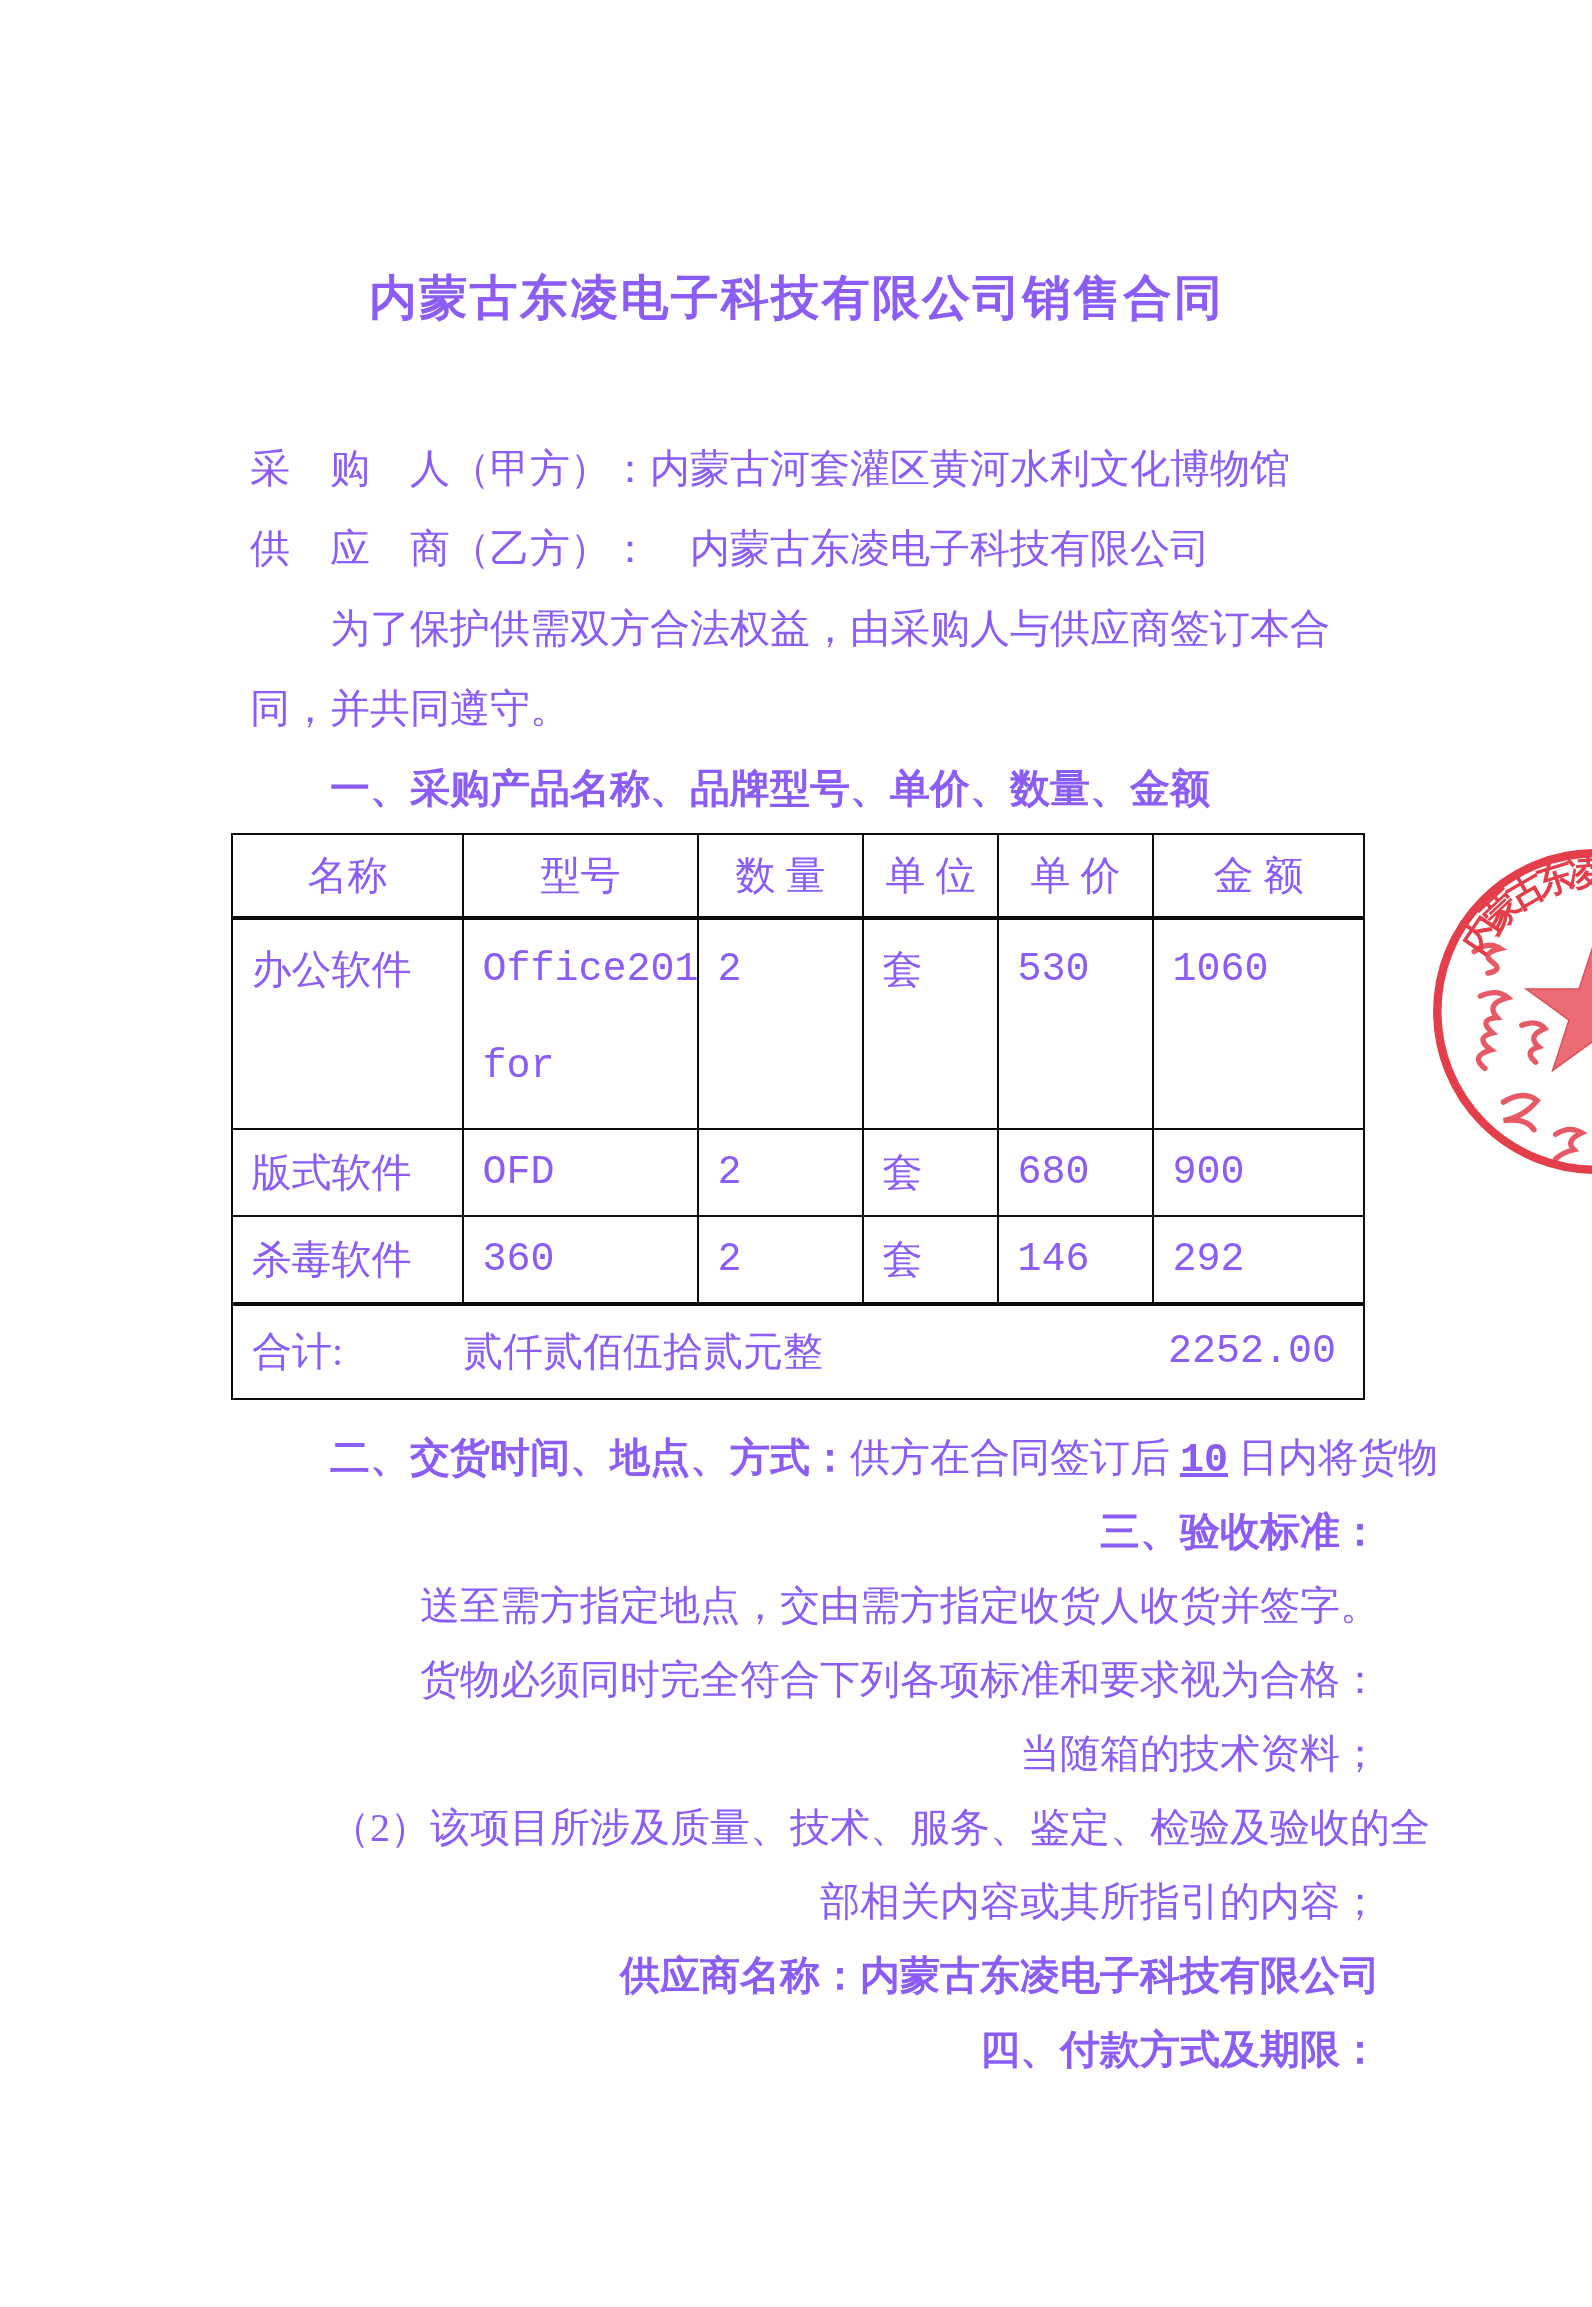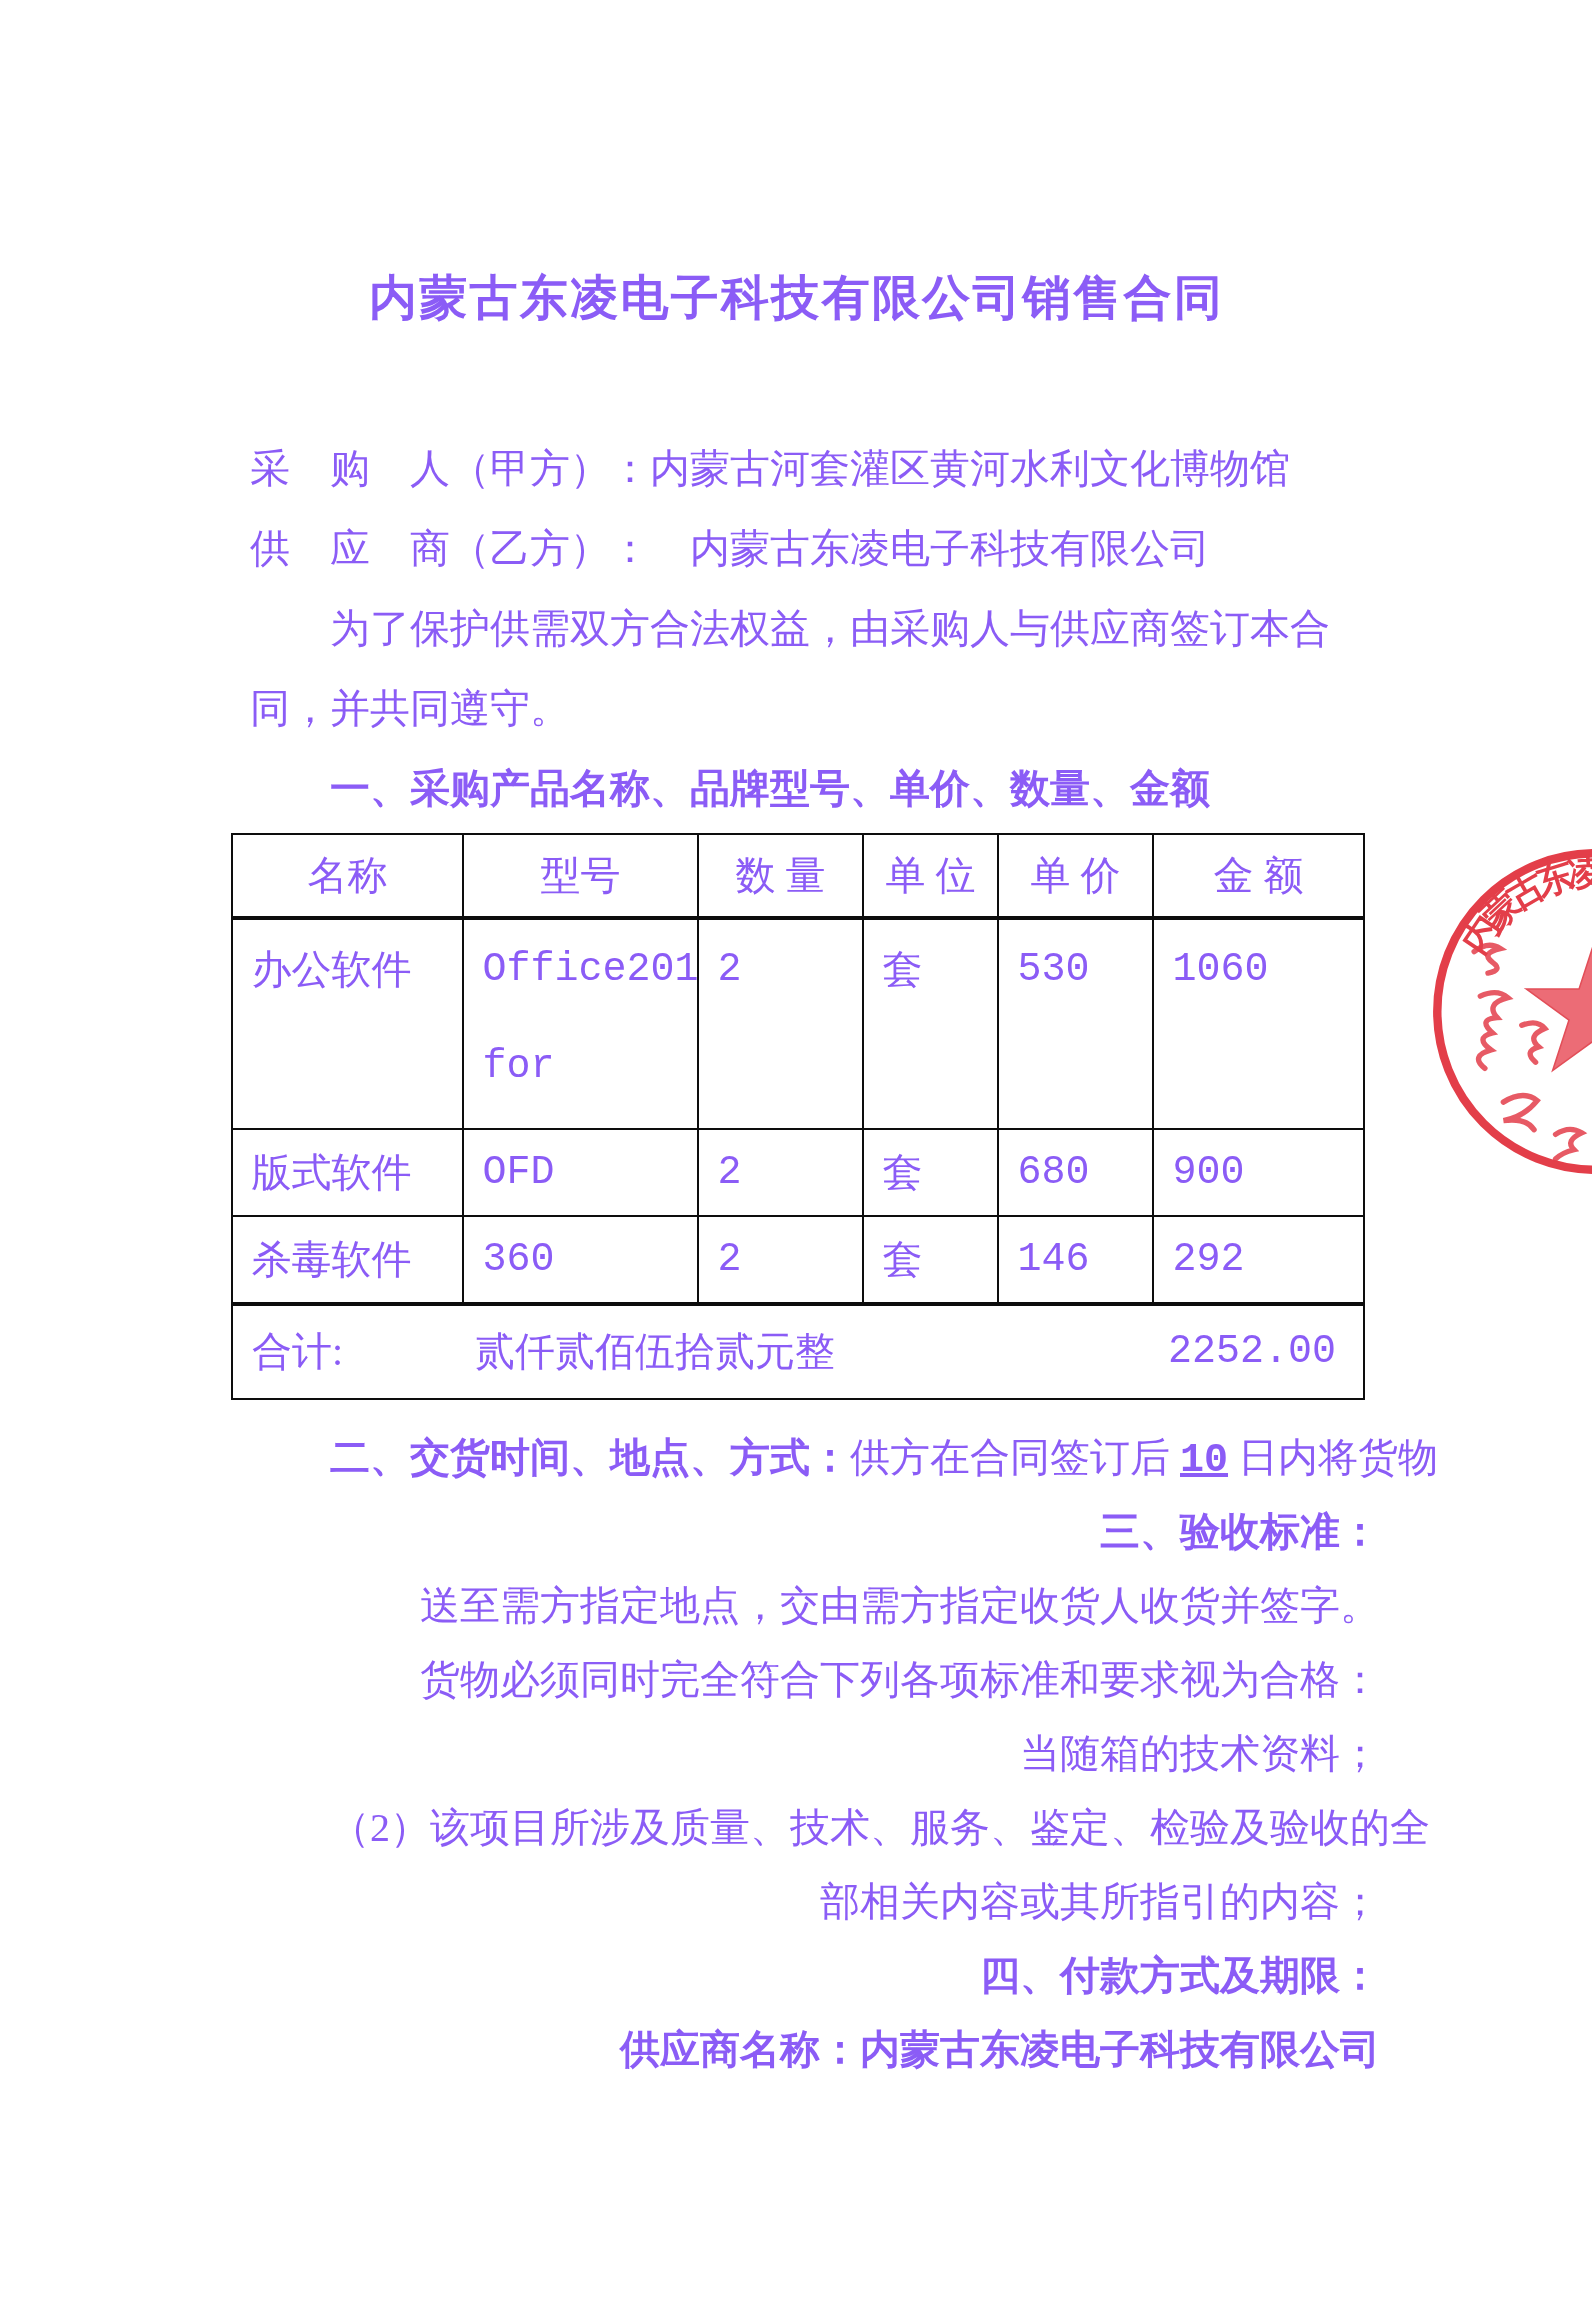--- a/index.html
+++ b/index.html
@@ -40,21 +40,21 @@
     border-bottom:4.6px solid #0d0d0d;vertical-align:middle;
   }
   tr.r1 td{height:188px;vertical-align:top;padding-top:20px;line-height:60px;}
   tr.r1 td .second{margin-top:37px;}
   tr.r2 td{height:85px;vertical-align:middle;}
   tr.r3 td{height:85px;vertical-align:middle;}
   tr.total td{
     height:92px;border-top:4.6px solid #0d0d0d;
     vertical-align:middle;padding:0 0 0 19px;
   }
-  .total-flex{display:flex;align-items:center;width:100%;gap:12px;}
+  .total-flex{display:flex;align-items:center;width:100%;}
   .total-label{width:211px;flex:0 0 auto;}
   .total-num{margin-left:auto;margin-right:27px;}
   
   .stamp{position:absolute;left:1425px;top:841px;width:341px;height:341px;pointer-events:none;}
 </style>
 </head>
 <body>
 
 <div id="page">
 
@@ -125,22 +125,22 @@
       </tbody>
     </table>
 
     <div class="ln2 indent"><span class="b">二、交货时间、地点、方式：</span><span>供方在合同签订后 </span><span class="u mono">10</span><span> 日内将货物</span></div>
     <div class="ln2 indent b">三、验收标准：</div>
     <div class="ln2">送至需方指定地点，交由需方指定收货人收货并签字。</div>
     <div class="ln2 indent">货物必须同时完全符合下列各项标准和要求视为合格：</div>
     <div class="ln2">当随箱的技术资料；</div>
     <div class="ln2 indent">（2）该项目所涉及质量、技术、服务、鉴定、检验及验收的全</div>
     <div class="ln2">部相关内容或其所指引的内容；</div>
+    <div class="ln2 indent b">供应商名称：内蒙古东凌电子科技有限公司</div>
     <div class="ln2 indent b">四、付款方式及期限：</div>
-    <div class="ln2 indent b">供应商名称：内蒙古东凌电子科技有限公司</div>
 
   </div>
 
   <svg class="stamp" viewBox="-222 -222 444 444" xmlns="http://www.w3.org/2000/svg">
     <g stroke="none" fill="none" opacity="0.93">
       <circle cx="0" cy="0" r="206" stroke="#e1303c" stroke-width="11" fill="none"></circle>
       <path d="M 0,-95 L -21.4,-29.4 L -90.4,-29.4 L -34.5,11.2 L -55.8,76.9 L 0,36.3 L 55.8,76.9 L 34.5,11.2 L 90.4,-29.4 L 21.4,-29.4 Z" fill="#e8505b" stroke="#dd2c38" stroke-width="2" opacity="0.9"></path>
       <g font-size="48" font-weight="bold" fill="#e1303c" font-family="'Liberation Serif','DejaVu Serif',serif" text-anchor="middle">
         <text x="-136.8" y="-92.3" transform="rotate(-56 -136.8 -92.3)">内</text>
         <text x="-112.5" y="-120.7" transform="rotate(-43 -112.5 -120.7)">蒙</text>

